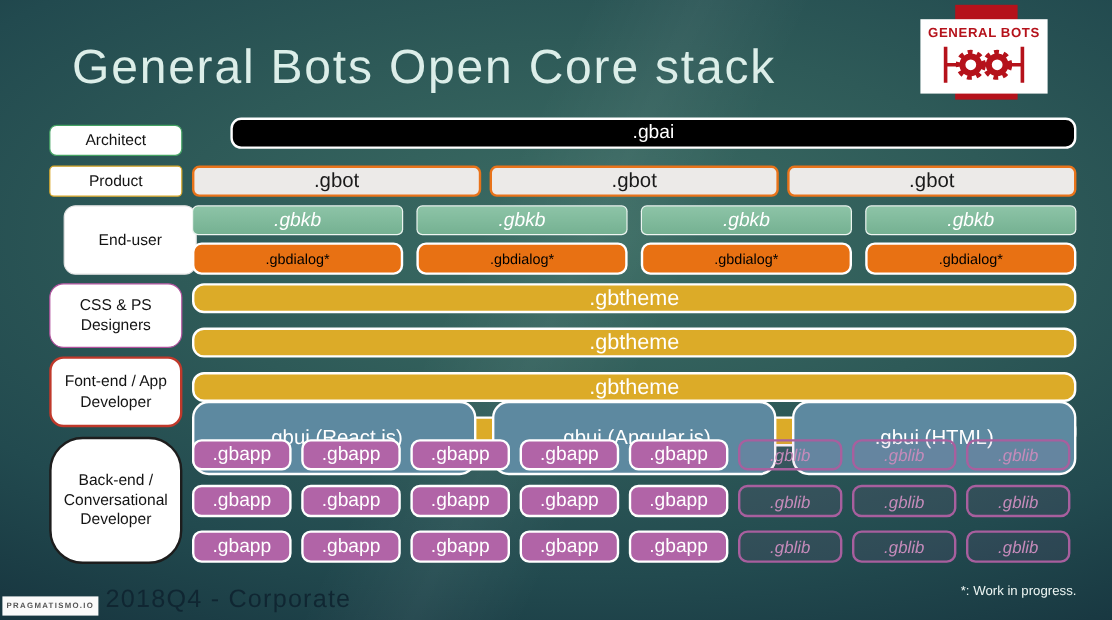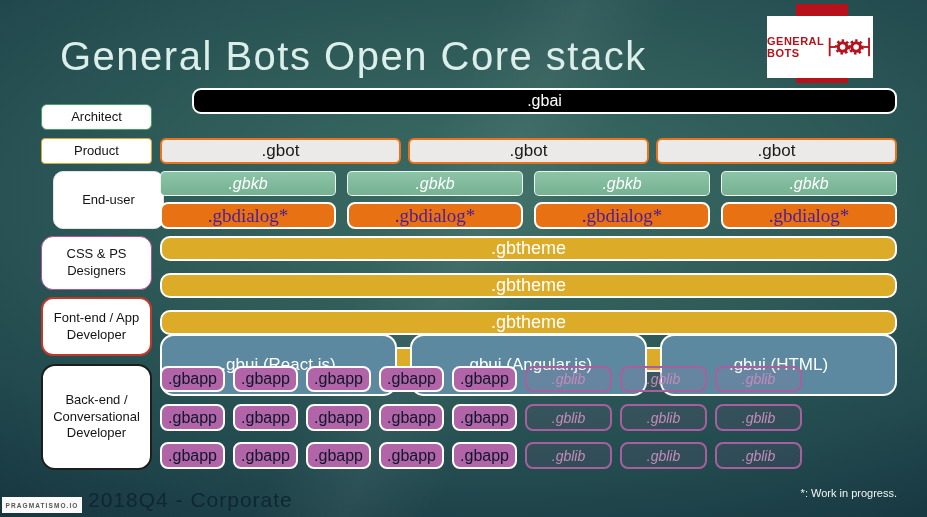--- a/index.html
+++ b/index.html
@@ -18,44 +18,44 @@
     color:#dceee9;
   }
 
   
   .logo-ribbon {
     position:absolute; left:796px; top:4px; width:52px; height:79px;
     background:#b5121b;
   }
   .logo-card {
     position:absolute; left:767px; top:16px; width:106px; height:62px;
-    background:#ffffff; display:flex; flex-direction:row;
+    background:#ffffff; display:flex; flex-direction:column;
     align-items:center; justify-content:center; gap:2px;
   }
   .logo-brand {
     color:#b5121b; font-weight:bold; font-size:11px; letter-spacing:0.5px;
   }
 
   
   .role {
     position:absolute; left:41px; width:111px; background:#ffffff;
     color:#141414; display:flex; flex-direction:column;
     align-items:center; justify-content:center; text-align:center;
     font-size:13px; line-height:1.3; border-radius:6px;
   }
   #role-architect { top:104px; height:26px; border:1.5px solid #44a263; }
   #role-product   { top:138px; height:26px; border:1.5px solid #d9a829; border-radius:4px; }
   #role-enduser   { top:171px; height:58px; border:1px solid #e4e4e4; border-radius:10px;margin-left:12px; }
   #role-designers { top:236px; height:54px; border:1.5px solid #b0529e; border-radius:12px; }
   #role-frontend  { top:297px; height:59px; border:2px solid #c0392b; border-radius:12px; }
-  #role-backend   { top:364px; height:106px; border:2px solid #1d1d1d; border-radius:14px; }
+  #role-backend   { top:364px; height:106px; border:2px solid #1d1d1d; border-radius:28px; }
 
   
   .row { position:absolute; left:160px; width:737px; display:flex; }
-  #row-gbai     { top:88px; height:26px;padding-left:32px; }
+  #row-gbai     { top:98px; height:26px;padding-left:32px; }
   #row-gbot     { top:138px; height:26px; gap:7px; }
   #row-gbkb     { top:171px; height:25px; gap:11px;font-style:italic; }
   #row-gbdialog { top:202px; height:27px; gap:11px; }
   #row-gbtheme  { top:236px; height:54px; gap:12px;flex-direction:column; }
   #row-gbui     { top:297px; height:62px; gap:13px;margin-top:37px; }
   #row-app1     { top:366px; height:26px; gap:8px; }
   #row-app2     { top:404px; height:27px; gap:8px; }
   #row-app3     { top:442px; height:27px; gap:8px; }
 
   .box {
@@ -70,33 +70,33 @@
     flex:1; background:#eceae8; border:2px solid #e8731a; border-radius:6px;
     color:#1a1a1a; font-size:17px;
   }
   .gbkb {
     flex:1; background:linear-gradient(#8dc4a7, #75b192);
     border:1px solid rgba(255,255,255,0.85); border-radius:5px;
     color:#ffffff; font-size:16px;
   }
   .gbdialog {
     flex:1; background:#e87113; border:2px solid #ffffff; border-radius:8px;
-    color:#4c1d95; font-size:19px;font-family:Liberation Serif, serif;
+    color:#000000; font-size:12px;
   }
   .gbtheme {
     flex:1; background:#dcab28; border:2px solid #ffffff; border-radius:10px;
     color:#ffffff; font-size:18px;
   }
   .gbui {
     flex:1; background:#5d89a0; border:2.5px solid #ffffff; border-radius:14px;
     color:#ffffff; font-size:17px;
   }
   .gbapp {
-    width:65px; background:#b164a7; border:2px solid #ffffff; border-radius:8px;
-    color:#0f172a; font-size:16px;
+    width:83px; background:#b164a7; border:2px solid #ffffff; border-radius:8px;
+    color:#ffffff; font-size:16px;
   }
   .gblib {
     width:87px; background:rgba(177,100,167,0.10);
     border:2px solid #a85f9e; border-radius:8px;
     color:#c68bbb; font-size:14px;font-style:italic;
   }
 
   
   .footer-badge {
     position:absolute; left:2px; top:497px; width:80px; height:16px;

